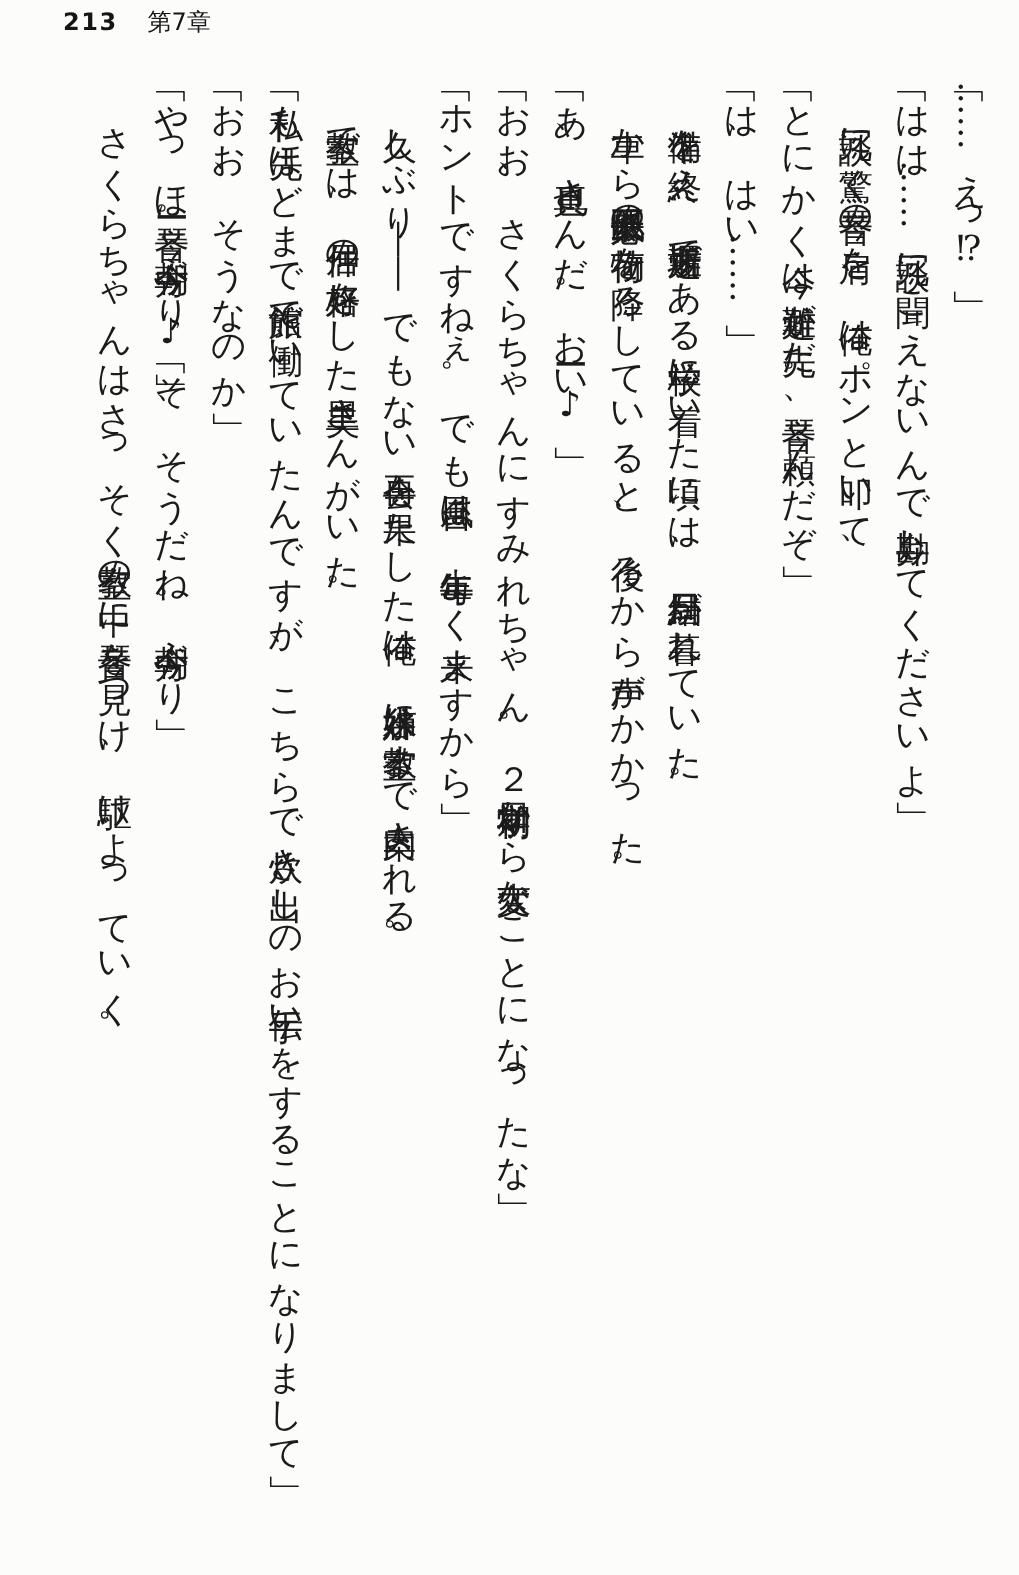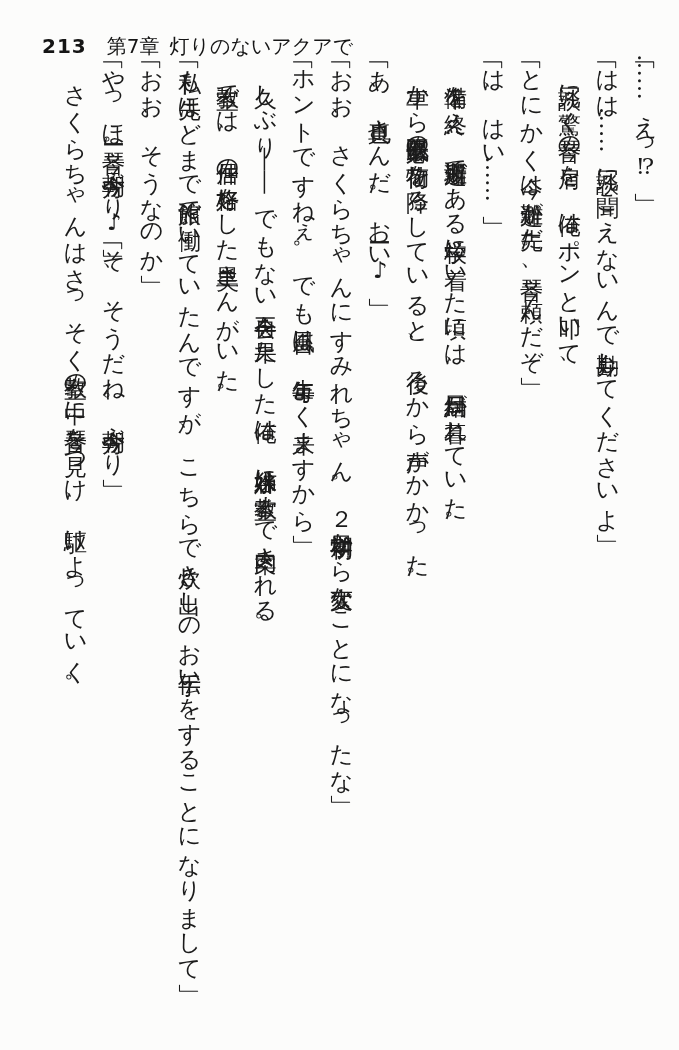--- a/index.html
+++ b/index.html
@@ -19,24 +19,23 @@
     position: absolute;
     inset: 0;
   }
   .page-header {
     position: absolute;
     top: 5px;
     left: 42px;
     display: flex;
     align-items: baseline;
     font-family: "DejaVu Sans", "Liberation Sans", sans-serif;
-    font-size: 20px;
+    font-size: 16px;
     color: #151515;
     white-space: nowrap;
-    margin-top: 28px;
   }
   .page-number {
     font-weight: 600;
     letter-spacing: 1px;
   }
   .chapter-label {
     margin-left: 20px;
     font-weight: 400;
   }
   .chapter-title {
@@ -63,21 +62,20 @@
   }
 </style>
 </head>
 <body>
 
 <div class="page">
 
   <div class="page-header">
     <span class="page-number">213</span>
     <span class="chapter-label">第7章</span>
-    <span class="chapter-title">灯りのないアクアで</span>
   </div>
 
   <div class="body-text">
       <p class="line">「……えっ⁉」</p>
       <p class="line">「はは……冗談に聞こえないんで勘弁してくださいよ」</p>
       <p class="line indent">冗談に驚く琴音の肩を、俺はポンと叩いて、</p>
       <p class="line">「とにかく今は避難が先だ。琴音、頼んだぞ」</p>
       <p class="line">「は、はい……」</p>
       <p class="line indent">準備を終え、避難場所である学校に着いた頃には、結局日が暮れていた。</p>
       <p class="line indent">車から必要最低限の荷物を降ろしていると、後ろから声がかかった。</p>

